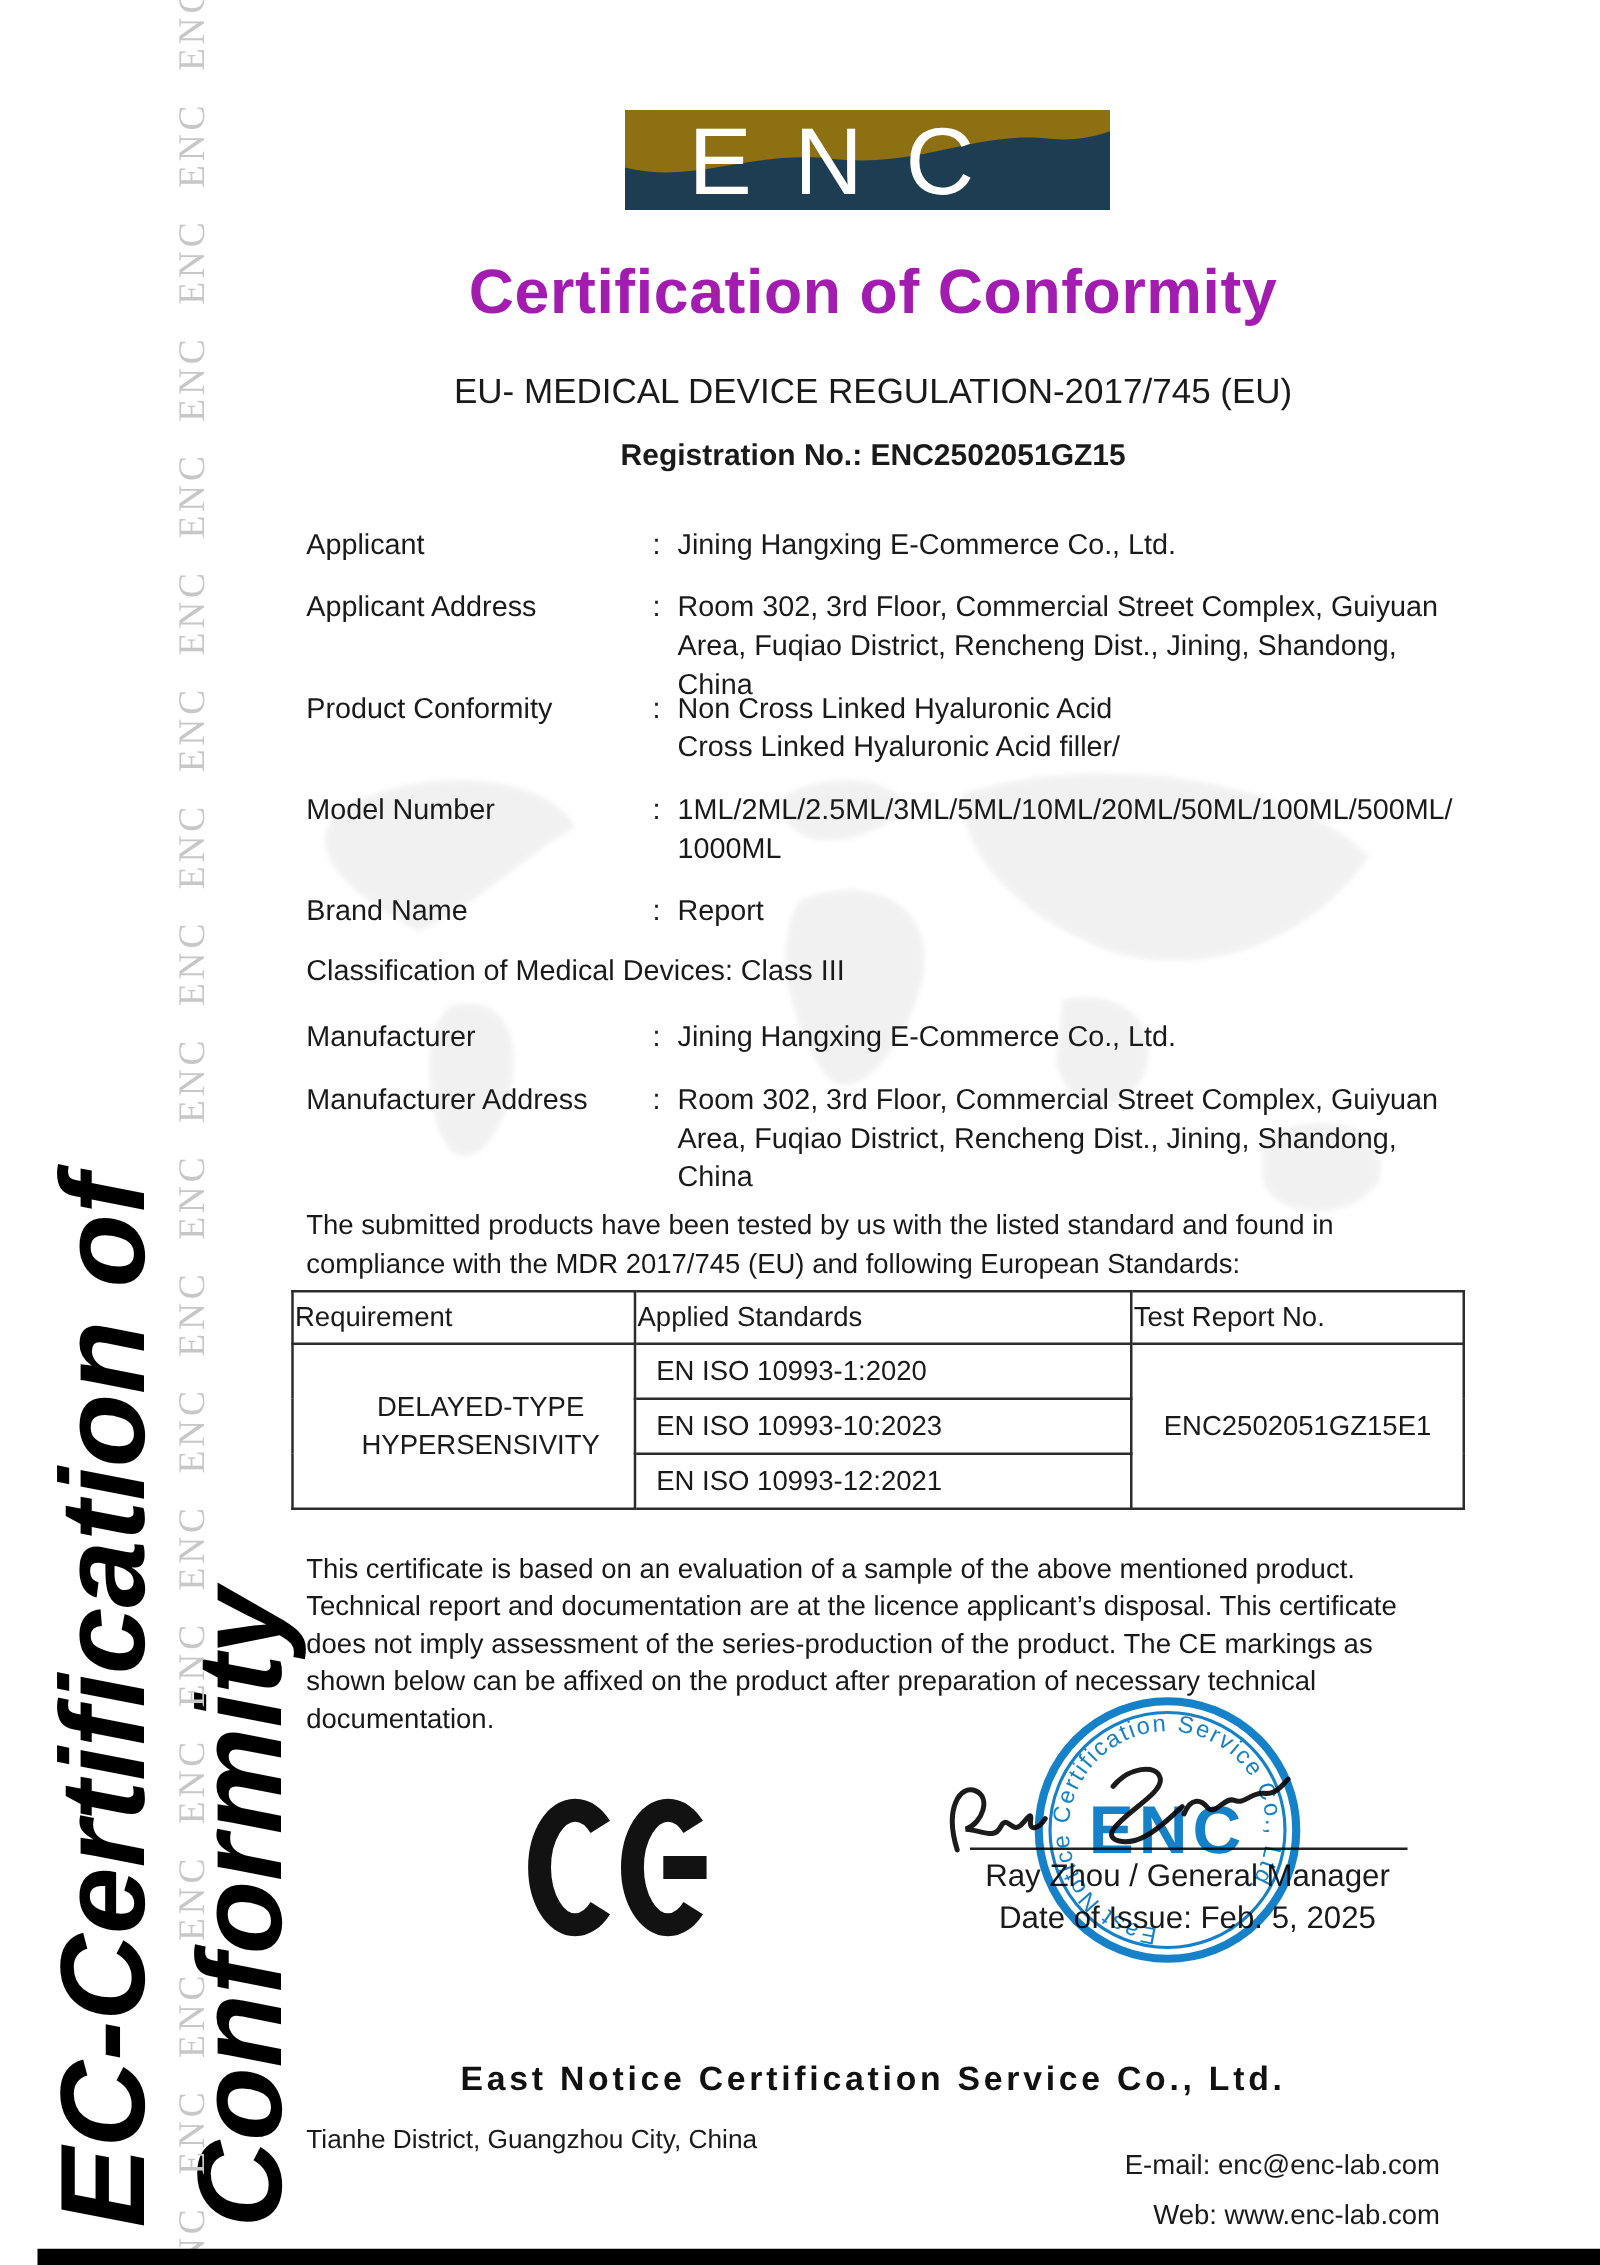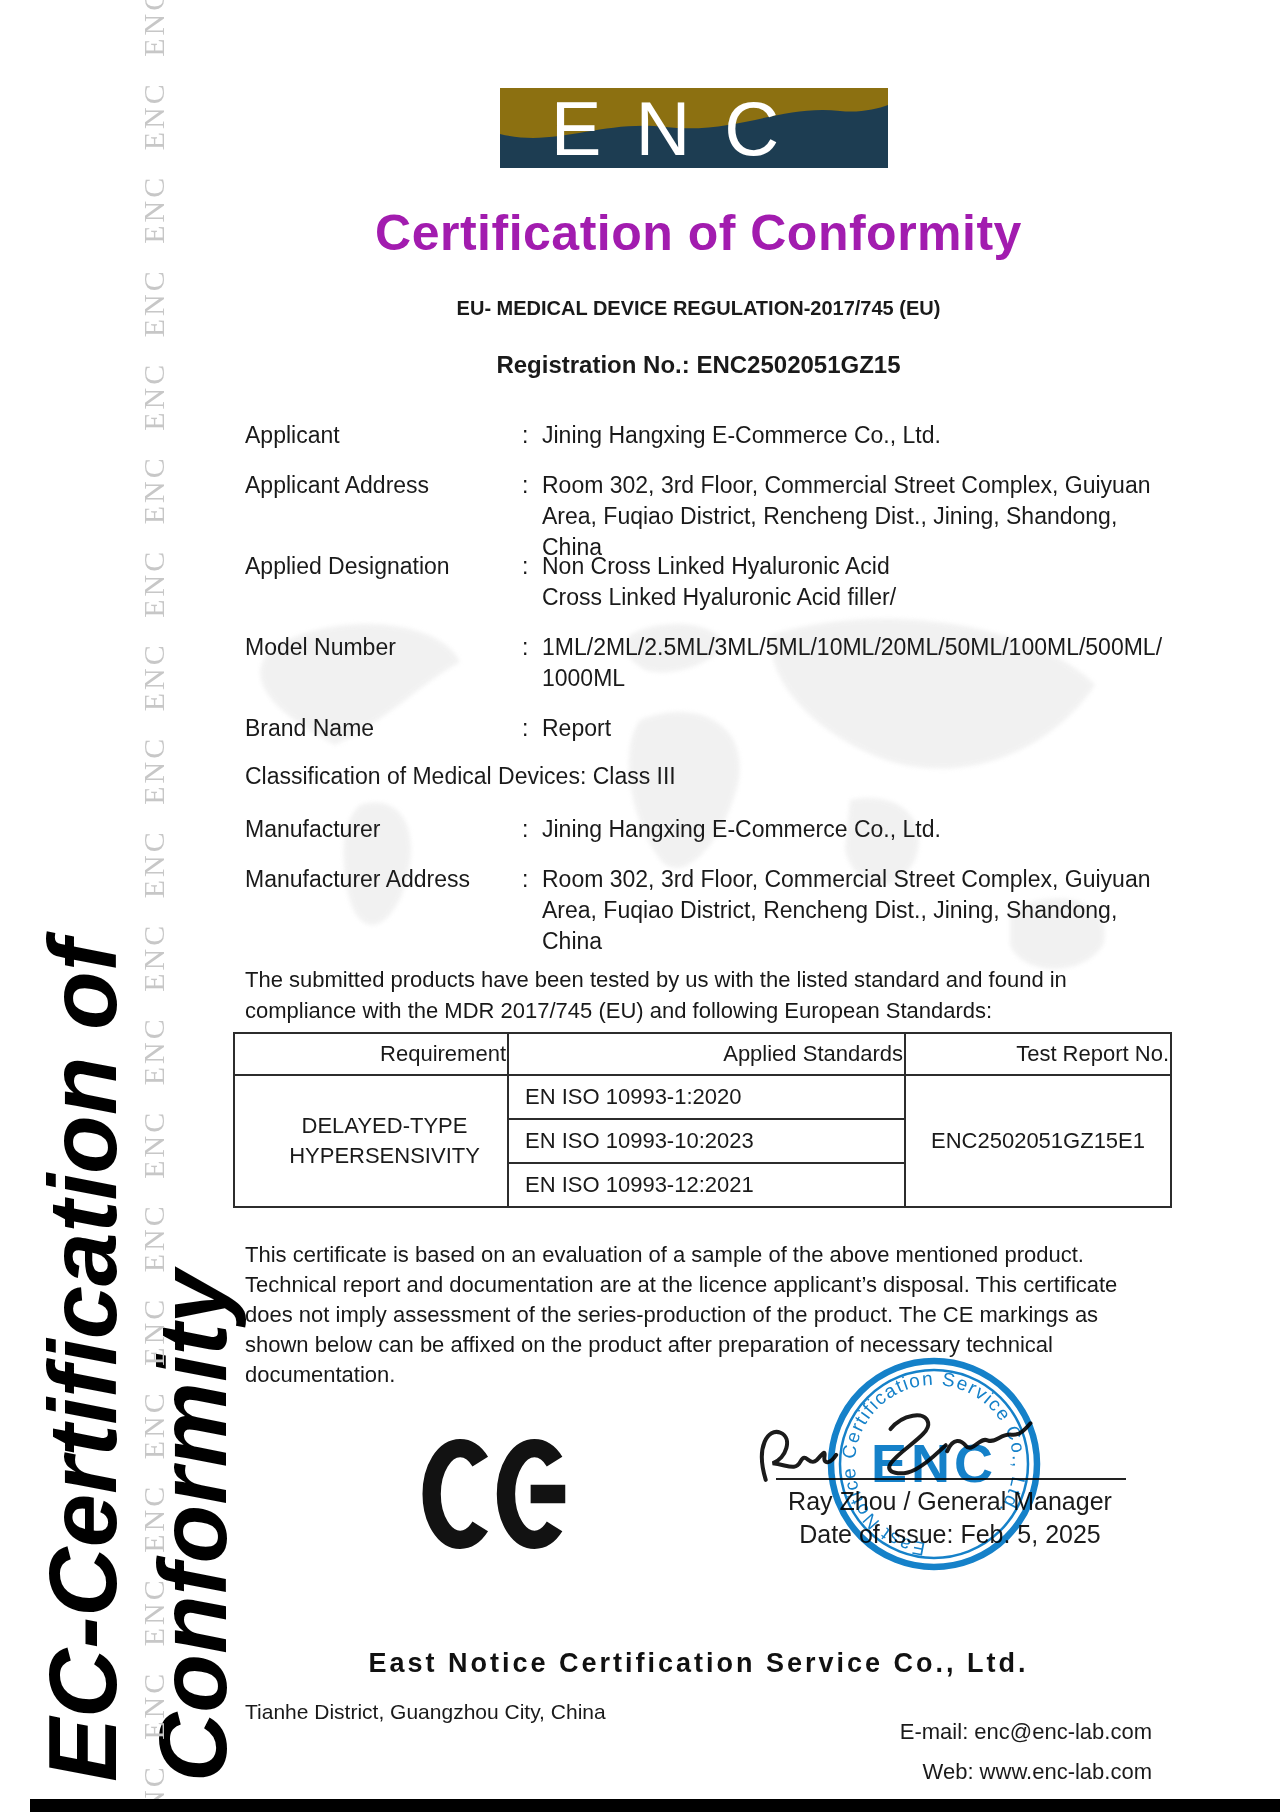--- a/index.html
+++ b/index.html
@@ -13,37 +13,37 @@
              white-space:nowrap;width:1812px;overflow:hidden;font-family:"Liberation Serif",serif;
              font-size:30px;color:#c7c7c7;letter-spacing:3px;word-spacing:14px;}
 
   
   .map{position:absolute;left:210px;top:580px;width:960px;height:560px;opacity:.55;filter:blur(2px);}
 
   
   .logo{position:absolute;left:500px;top:88px;width:388px;height:80px;}
   .doc-title{position:absolute;left:245px;top:204px;width:907px;text-align:center;
              font-size:50px;font-weight:bold;letter-spacing:.5px;color:#a21caf;}
-  .doc-subtitle{position:absolute;left:245px;top:297px;width:907px;text-align:center;font-size:20px;font-weight:bold;}
+  .doc-subtitle{position:absolute;left:245px;top:297px;width:907px;text-align:center;font-size:28px;font-weight:normal;}
   .doc-reg{position:absolute;left:245px;top:351px;width:907px;text-align:center;font-size:24px;font-weight:bold;}
 
   
   .field-row{position:absolute;left:245px;width:920px;font-size:23px;line-height:31px;}
   .f-label{position:absolute;left:0;top:0;white-space:nowrap;}
   .f-colon{position:absolute;left:277px;top:0;}
   .f-value{position:absolute;left:297px;top:0;width:620px;}
   .f-value span{display:block;}
   .plain-row{position:absolute;left:245px;font-size:23px;}
 
   .para{position:absolute;left:245px;width:922px;font-size:22px;line-height:31px;color:#181818;}
 
   table.standards{position:absolute;left:233px;top:1032px;width:937px;border-collapse:collapse;
                   font-size:22px;table-layout:fixed;background:rgba(255,255,255,.6);}
   table.standards th,table.standards td{border:2px solid #2c2c2c;font-weight:normal;}
-  table.standards th{height:38px;text-align:right;}
+  table.standards th{height:38px;text-align:left;}
   table.standards td{height:40px;}
   td.req{text-align:center;line-height:30px;padding-left:28px;}
   td.std{padding-left:16px;text-align:left;}
   td.rep{text-align:center;}
 
   .ce{position:absolute;left:420px;top:1437px;width:148px;height:114px;}
   .sig-line{position:absolute;left:776px;top:1478px;width:350px;border-top:2px solid #222;}
   .sig-name{position:absolute;left:700px;top:1487px;width:500px;text-align:center;font-size:25px;}
   .sig-date{position:absolute;left:700px;top:1520px;width:500px;text-align:center;font-size:25px;}
   .stamp{position:absolute;left:822px;top:1352px;width:224px;height:224px;mix-blend-mode:multiply;}
@@ -98,21 +98,21 @@
   <div class="field-row" style="top:470px">
     <span class="f-label">Applicant Address</span>
     <span class="f-colon">:</span>
     <div class="f-value">
       <span>Room 302, 3rd Floor, Commercial Street Complex, Guiyuan</span>
       <span>Area, Fuqiao District, Rencheng Dist., Jining, Shandong, China</span>
     </div>
   </div>
 
   <div class="field-row" style="top:551px">
-    <span class="f-label">Applied Designation</span>
+    <span class="f-label">Product Conformity</span>
     <span class="f-colon">:</span>
     <div class="f-value">
       <span>Non Cross Linked Hyaluronic Acid</span>
       <span>Cross Linked Hyaluronic Acid filler/</span>
     </div>
   </div>
 
   <div class="field-row" style="top:632px">
     <span class="f-label">Model Number</span>
     <span class="f-colon">:</span>

